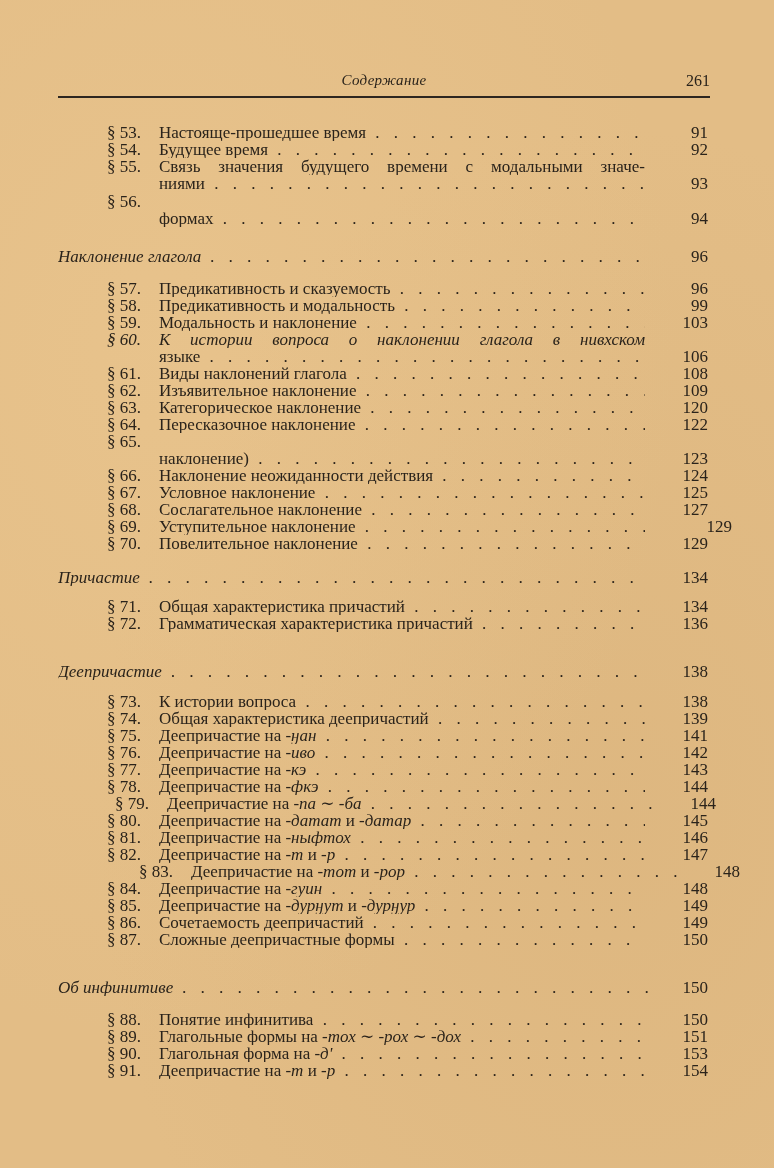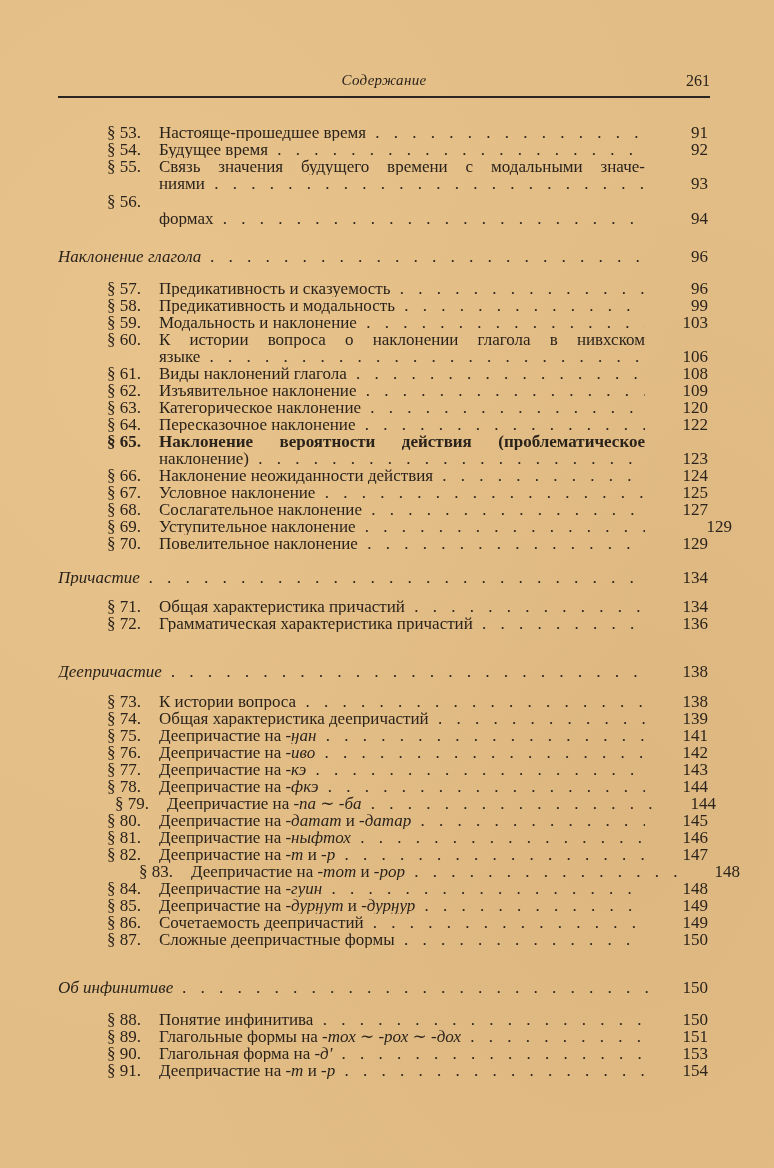--- a/index.html
+++ b/index.html
@@ -81,21 +81,21 @@
     <div class="row" style="top: 297px;">
       <span class="num">§ 58.</span>
       <span class="txt"><span>Предикативность и модальность</span><span class="dots"> . . . . . . . . . . . . . . . . . . . . . . . . . . . . . . . . . . . . . . . . . . . . . . . . . . . .</span></span>
       <span class="pg">99</span>
     </div>
     <div class="row" style="top: 314px;">
       <span class="num">§ 59.</span>
       <span class="txt"><span>Модальность и наклонение</span><span class="dots"> . . . . . . . . . . . . . . . . . . . . . . . . . . . . . . . . . . . . . . . . . . . . . . . . . . . .</span></span>
       <span class="pg">103</span>
     </div>
-    <div class="row" style="top: 331px;">
+    <div class="row" style="top: 331px; font-style: italic;">
       <span class="num">§ 60.</span>
       <span class="txt justify">К истории вопроса о наклонении глагола в нивхском</span>
     </div>
     <div class="row" style="top: 348px;">
       <span class="txt"><span>языке</span><span class="dots"> . . . . . . . . . . . . . . . . . . . . . . . . . . . . . . . . . . . . . . . . . . . . . . . . . . . .</span></span>
       <span class="pg">106</span>
     </div>
     <div class="row" style="top: 365px;">
       <span class="num">§ 61.</span>
       <span class="txt"><span>Виды наклонений глагола</span><span class="dots"> . . . . . . . . . . . . . . . . . . . . . . . . . . . . . . . . . . . . . . . . . . . . . . . . . . . .</span></span>
@@ -109,23 +109,22 @@
     <div class="row" style="top: 399px;">
       <span class="num">§ 63.</span>
       <span class="txt"><span>Категорическое наклонение</span><span class="dots"> . . . . . . . . . . . . . . . . . . . . . . . . . . . . . . . . . . . . . . . . . . . . . . . . . . . .</span></span>
       <span class="pg">120</span>
     </div>
     <div class="row" style="top: 416px;">
       <span class="num">§ 64.</span>
       <span class="txt"><span>Пересказочное наклонение</span><span class="dots"> . . . . . . . . . . . . . . . . . . . . . . . . . . . . . . . . . . . . . . . . . . . . . . . . . . . .</span></span>
       <span class="pg">122</span>
     </div>
-    <div class="row" style="top: 433px; font-weight: bold;">
+    <div class="row" style="top: 433px;">
       <span class="num">§ 65.</span>
-      <span class="txt justify">Наклонение вероятности действия (проблематическое</span>
     </div>
     <div class="row" style="top: 450px;">
       <span class="txt"><span>наклонение)</span><span class="dots"> . . . . . . . . . . . . . . . . . . . . . . . . . . . . . . . . . . . . . . . . . . . . . . . . . . . .</span></span>
       <span class="pg">123</span>
     </div>
     <div class="row" style="top: 467px;">
       <span class="num">§ 66.</span>
       <span class="txt"><span>Наклонение неожиданности действия</span><span class="dots"> . . . . . . . . . . . . . . . . . . . . . . . . . . . . . . . . . . . . . . . . . . . . . . . . . . . .</span></span>
       <span class="pg">124</span>
     </div>

